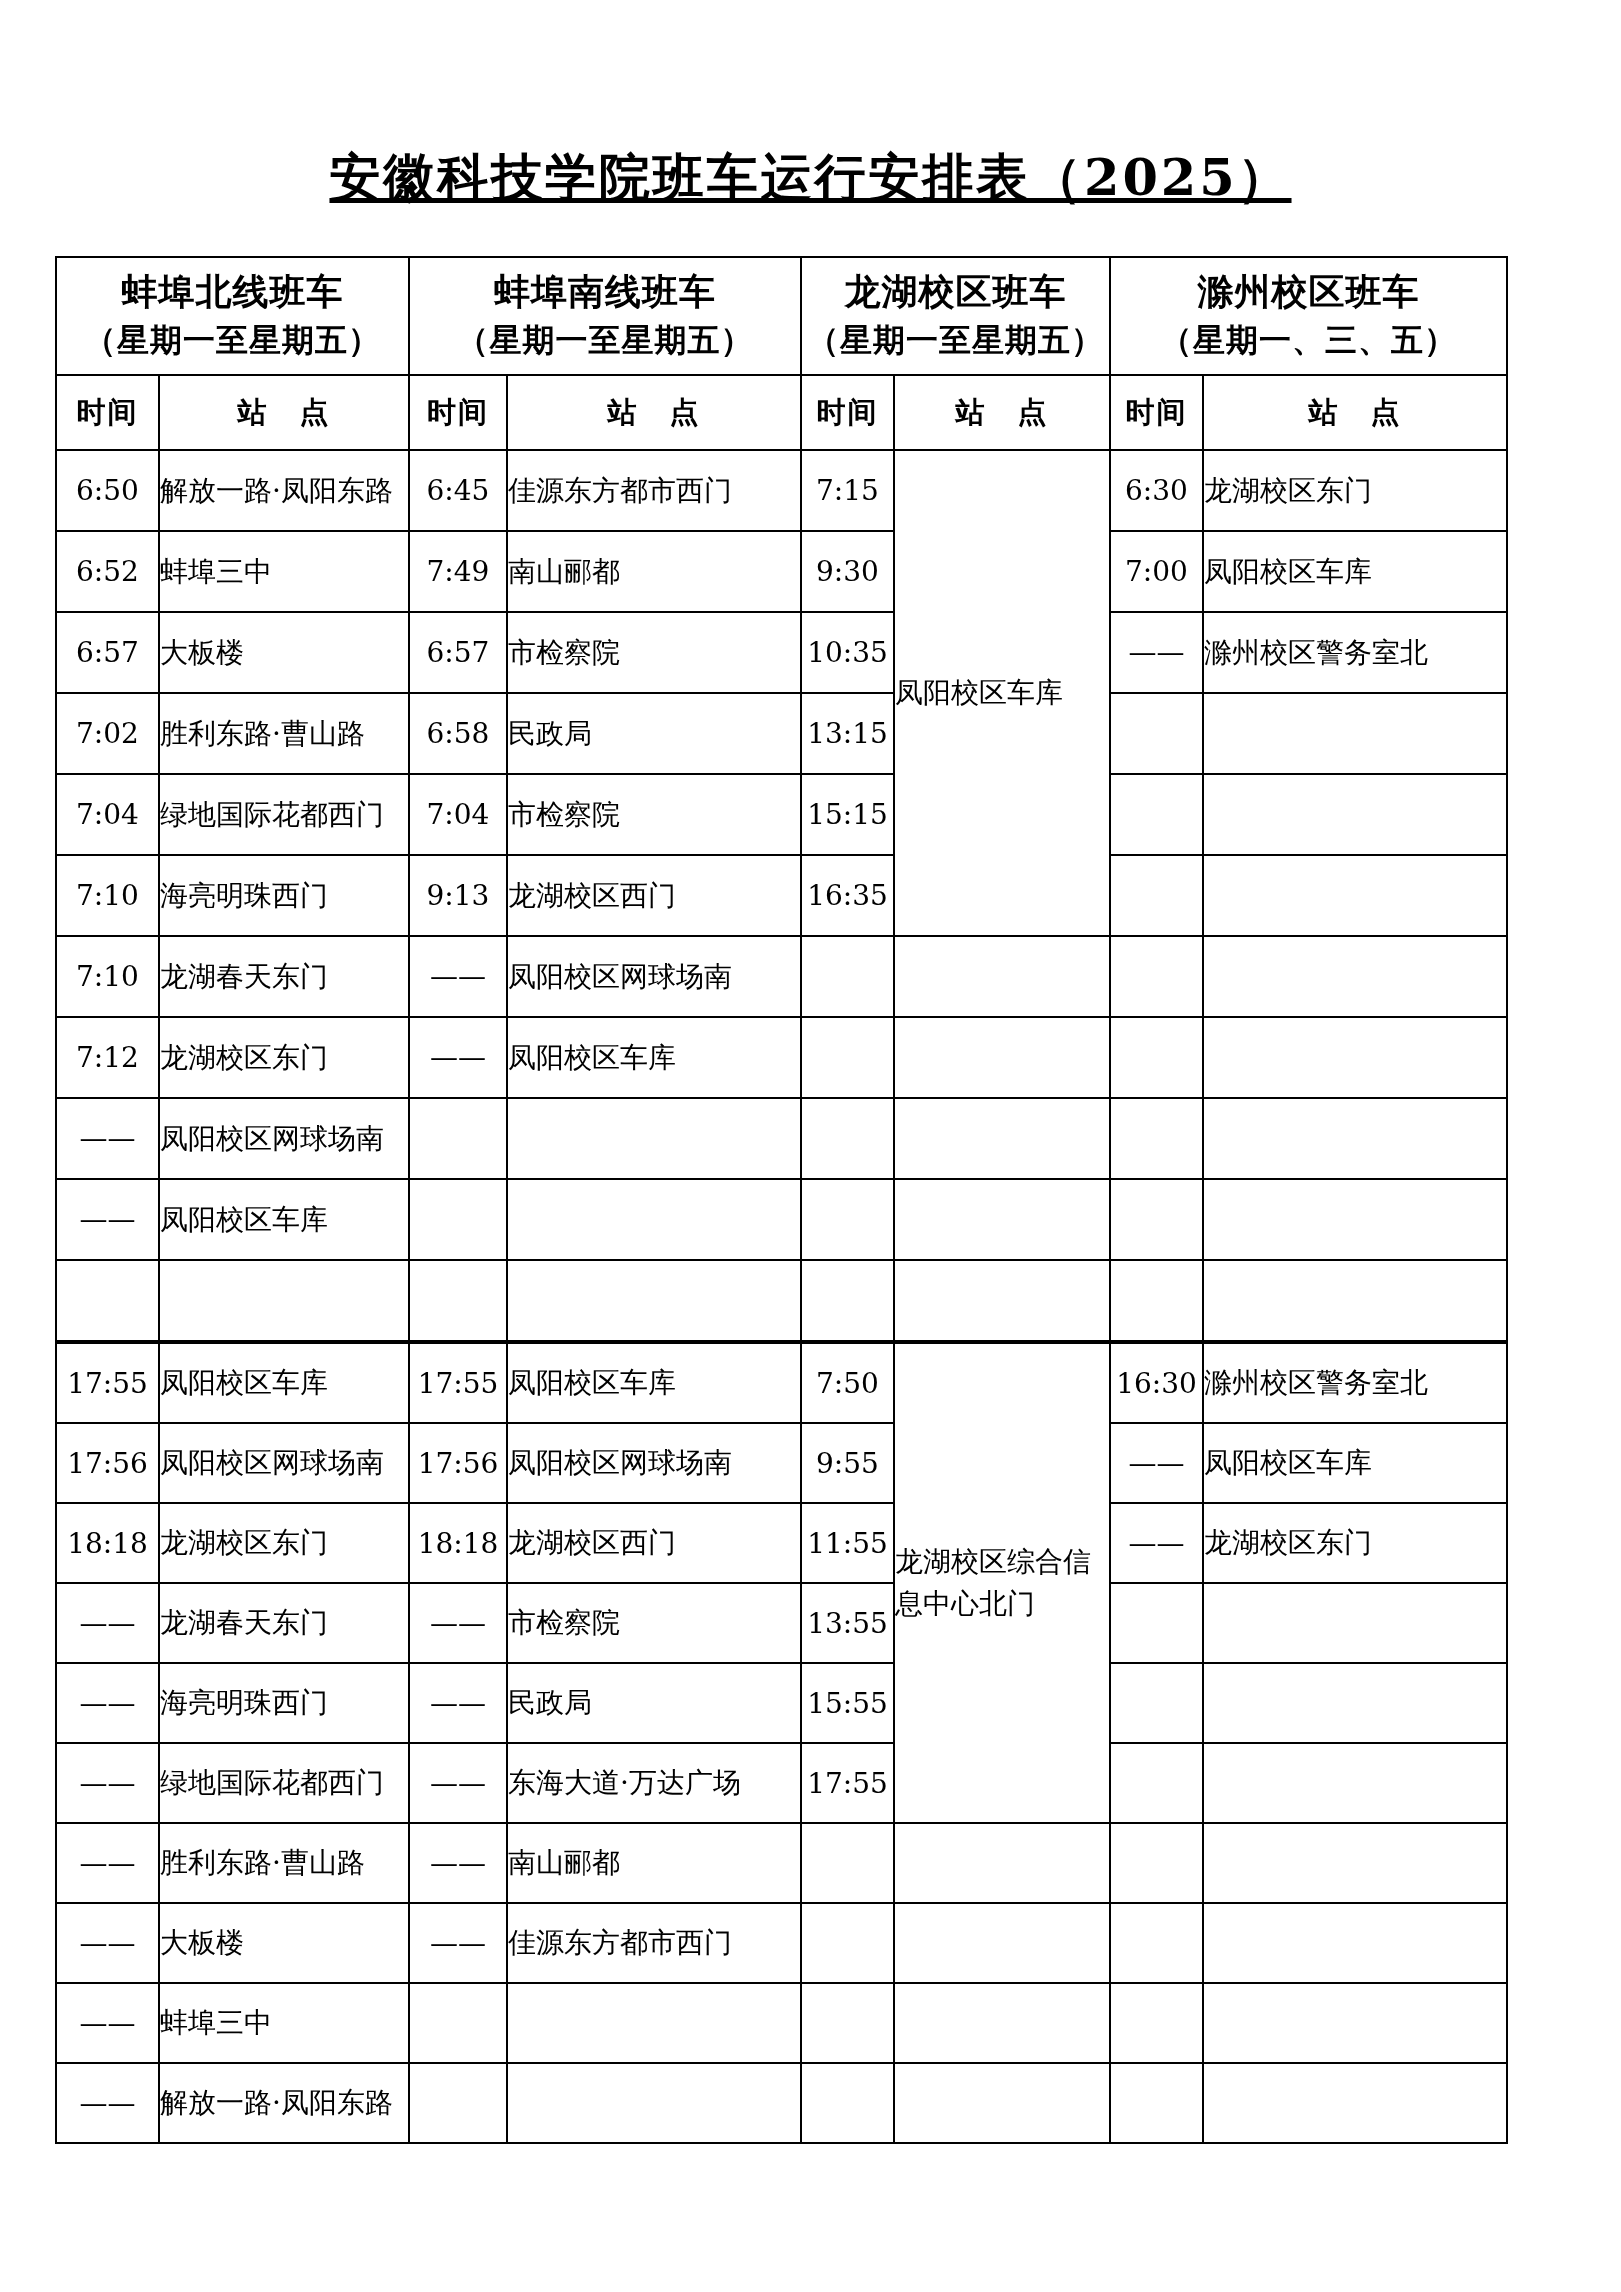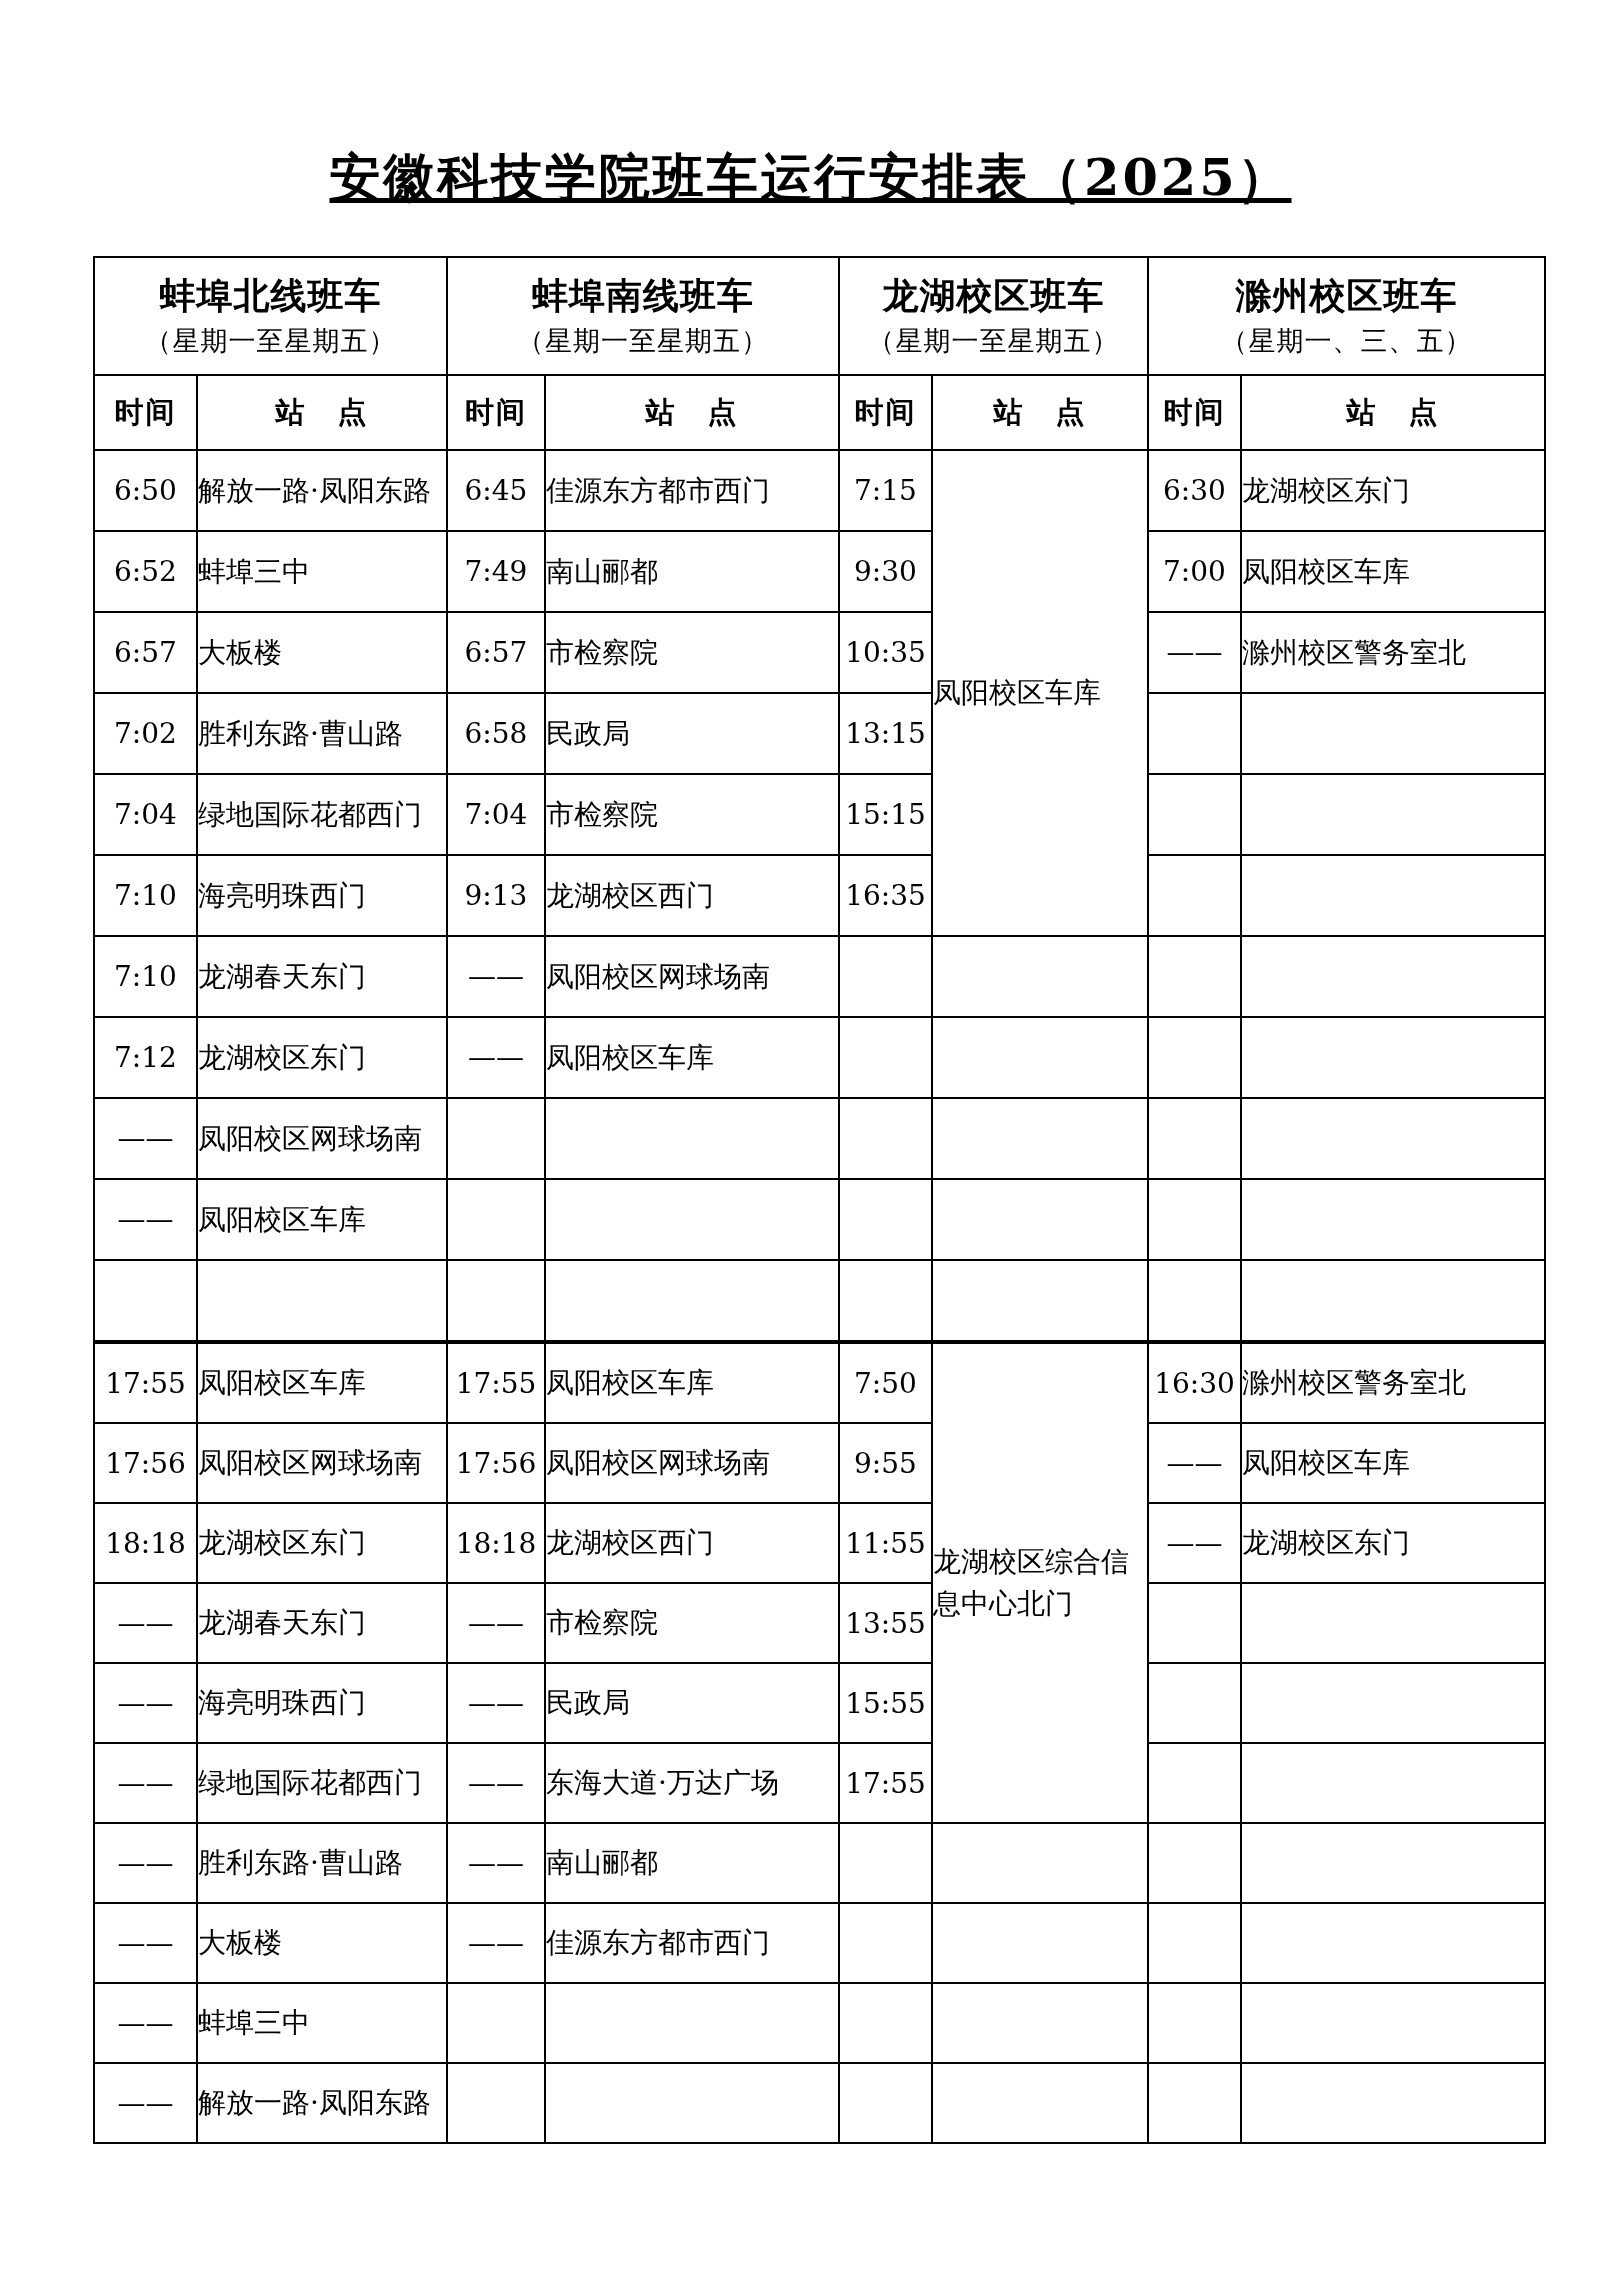--- a/index.html
+++ b/index.html
@@ -15,33 +15,33 @@
     font-size:51px;
     font-weight:bold;
     letter-spacing:2.9px;
     line-height:1.1;
     text-decoration:underline;
   }
   table.schedule {
     border-collapse:collapse;
     table-layout:fixed;
     width:1451px;
-    margin:51px 0 0 93px;
+    margin:51px 0 0 55px;
     border:2.9px solid #000;
   }
   table.schedule th, table.schedule td {
     border:2px solid #000;
     padding:0;
     vertical-align:middle;
     overflow:hidden;
     background:#fff;
   }
   th.group-head { height:116px; font-weight:normal; }
   .gname { display:block; font-size:36px; font-weight:bold; line-height:1.2; letter-spacing:1px; }
-  .gdays { display:block; font-size:27px; font-weight:normal; margin-top:5.9px; letter-spacing:1px; }
+  .gdays { display:block; font-size:32px; font-weight:bold; margin-top:5.9px; letter-spacing:1px; }
   th.sub-head { height:73px; font-size:29px; font-weight:bold; letter-spacing:2px; }
   tbody.morning td { height:79px; }
   tbody.afternoon td { height:78px; }
   tbody.afternoon tr:first-child td { border-top:4.9px solid #000; }
   td.time { text-align:center; font-size:28px; white-space:nowrap; }
   td.station {
     text-align:left;
     font-size:28px;
     padding-left:16.7px;
     padding-right:7.8px;

